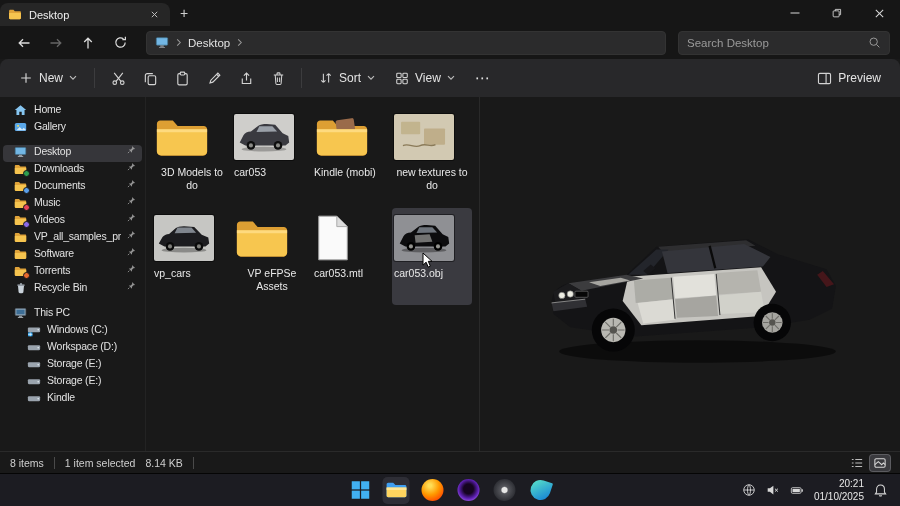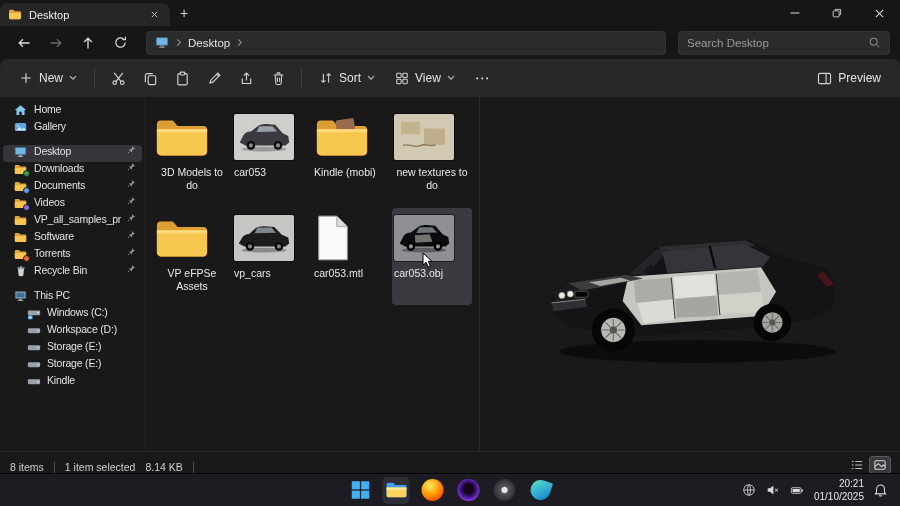--- a/index.html
+++ b/index.html
@@ -42,21 +42,21 @@
 .files{flex:1;min-width:0;padding:10px 2px 0 6px;display:grid;grid-template-columns:repeat(4,80px);grid-auto-rows:97px;gap:4px 0;align-content:start;justify-content:start}
 .tile{display:flex;flex-direction:column;align-items:flex-start;gap:3px;padding:4px 2px;border-radius:4px;position:relative}
 .tile.sel{background:#3a3a40}
 .ticn{height:52px;display:flex;align-items:center;justify-content:center}
 .tlbl{font-size:10.5px;line-height:1.25;text-align:center;color:#e8e8e8;max-width:76px;overflow-wrap:break-word}
 .thumb{width:60px;height:46px;border-radius:2px;display:flex;align-items:center;justify-content:center;box-shadow:0 0 0 1px rgba(0,0,0,.45)}
 .cursor{position:absolute;left:30px;top:44px;z-index:3}
 
 .preview{width:421px;flex:none;border-left:1px solid #292929;display:flex;align-items:center;justify-content:center;padding-top:26px}
 
-.statusbar{height:22px;flex:none;border-top:1px solid #2a2a2a;display:flex;align-items:flex-end;gap:10px;padding:0 10px;font-size:10.5px;color:#cfcfcf}
+.statusbar{height:22px;flex:none;border-top:1px solid #2a2a2a;display:flex;align-items:center;gap:10px;padding:0 10px;font-size:10.5px;color:#cfcfcf}
 .sdiv{width:1px;height:12px;background:#4a4a4a}
 .sb-right{margin-left:auto;display:flex;gap:3px;align-items:center}
 .vtoggle{width:20px;height:16px;display:flex;align-items:center;justify-content:center;border-radius:3px}
 .vtoggle.on{background:#3a3a3e;box-shadow:0 0 0 1px #5c5c60}
 
 .taskbar{position:absolute;left:0;right:0;bottom:0;height:33px;background:#1c1c22;border-top:1px solid #050505;display:flex;align-items:center}
 .tb-center{position:absolute;left:50%;transform:translateX(-50%);display:flex;gap:9px;align-items:center}
 .tbico{width:27px;height:27px;border-radius:5px;display:flex;align-items:center;justify-content:center}
 .tbico.active{background:#2e2e36}
 .fxball{width:22px;height:22px;border-radius:50%;background:radial-gradient(circle at 38% 30%,#ffdd55 8%,#ff9a00 45%,#ff4e00 78%,#c03)}
@@ -328,20 +328,36 @@
               <path d="M2.6 7.4L1 9" stroke="#a8a8a8" stroke-width="1"></path>
             </svg>
           </span>
       </div>
       <div class="srow">
         <span class="sic">
             <svg width="13" height="11" viewBox="0 0 16 13">
               <path d="M1 2.5C1 1.7 1.6 1 2.4 1h3.8l1.6 1.8h6c.7 0 1.2.5 1.2 1.2v6.6c0 .8-.6 1.4-1.4 1.4H2.4C1.6 12 1 11.4 1 10.6z" fill="#e0a339"></path>
               <path d="M1 4.6h14v6c0 .8-.6 1.4-1.4 1.4H2.4C1.6 12 1 11.4 1 10.6z" fill="#f6c44f"></path>
             </svg>
+            <span class="badge" style="background:#e8455a"></span>
+          </span>
+        <span class="slb">Music</span>
+        <span class="pin">
+            <svg width="9" height="9" viewBox="0 0 10 10">
+              <path d="M5.5 1l3.5 3.5-1.8.3-1.6 1.6-.2 2.1L2 5.1l2.1-.2L5.7 3.3z" fill="#a8a8a8"></path>
+              <path d="M2.6 7.4L1 9" stroke="#a8a8a8" stroke-width="1"></path>
+            </svg>
+          </span>
+      </div>
+      <div class="srow">
+        <span class="sic">
+            <svg width="13" height="11" viewBox="0 0 16 13">
+              <path d="M1 2.5C1 1.7 1.6 1 2.4 1h3.8l1.6 1.8h6c.7 0 1.2.5 1.2 1.2v6.6c0 .8-.6 1.4-1.4 1.4H2.4C1.6 12 1 11.4 1 10.6z" fill="#e0a339"></path>
+              <path d="M1 4.6h14v6c0 .8-.6 1.4-1.4 1.4H2.4C1.6 12 1 11.4 1 10.6z" fill="#f6c44f"></path>
+            </svg>
             <span class="badge" style="background:#8a6ae8"></span>
           </span>
         <span class="slb">Videos</span>
         <span class="pin">
             <svg width="9" height="9" viewBox="0 0 10 10">
               <path d="M5.5 1l3.5 3.5-1.8.3-1.6 1.6-.2 2.1L2 5.1l2.1-.2L5.7 3.3z" fill="#a8a8a8"></path>
               <path d="M2.6 7.4L1 9" stroke="#a8a8a8" stroke-width="1"></path>
             </svg>
           </span>
       </div>
@@ -518,44 +534,44 @@
                 <rect x="30" y="14" width="22" height="17" rx="1" fill="#bfae8a"></rect>
                 <path d="M8 32c6-3 12 3 18 0s10 2 16-1" fill="none" stroke="#8a7a58" stroke-width="1.4"></path>
               </svg>
           </span>
         </span>
         <span class="tlbl">new textures to do</span>
       </div>
 
       <div class="tile">
         <span class="ticn">
-            <svg viewBox="0 0 58 44" width="56" height="43">
-              <path d="M3 8c0-2 1.5-3.5 3.5-3.5h13l5 5.5h27c2 0 3.5 1.5 3.5 3.5v23c0 2.5-2 4.5-4.5 4.5h-43C4.9 40.5 3 38.6 3 36.2z" fill="#dd9f33"></path>
-              <path d="M3 13.5h52v22.7c0 2.5-2 4.3-4.5 4.3h-43C5 40.5 3 38.6 3 36.2z" fill="#f7c64f"></path>
-              <path d="M3 13.5h52v3H3z" fill="#ffdf8a" opacity=".8"></path>
-            </svg>
-          </span>
-        <span class="tlbl">VP eFPSe Assets</span>
-      </div>
-
-      <div class="tile">
-        <span class="ticn">
           <span class="thumb" style="background:#c6c6c3">
             <svg viewBox="0 0 60 36" width="56" height="34">
                 <ellipse cx="30" cy="31" rx="24" ry="2.6" fill="#000" opacity=".3"></ellipse>
                 <path d="M3 24l4-7c1.2-2 4-3.4 7-3.4l7-6c1.6-1.4 5-2.2 9-2.2l11 .8 8 8.3 7 3 1 6.5-4 3H9z" fill="#1c1c1f"></path>
                 <path d="M23 6.8h15l5 5.6-23 .6z" fill="#80868e"></path>
                 <circle cx="15" cy="27" r="4.6" fill="#0a0a0a"></circle>
                 <circle cx="15" cy="27" r="2.2" fill="#7e7e7a"></circle>
                 <circle cx="46" cy="27" r="4.6" fill="#0a0a0a"></circle>
                 <circle cx="46" cy="27" r="2.2" fill="#7e7e7a"></circle>
               </svg>
           </span>
         </span>
         <span class="tlbl">vp_cars</span>
+      </div>
+
+      <div class="tile">
+        <span class="ticn">
+            <svg viewBox="0 0 58 44" width="56" height="43">
+              <path d="M3 8c0-2 1.5-3.5 3.5-3.5h13l5 5.5h27c2 0 3.5 1.5 3.5 3.5v23c0 2.5-2 4.5-4.5 4.5h-43C4.9 40.5 3 38.6 3 36.2z" fill="#dd9f33"></path>
+              <path d="M3 13.5h52v22.7c0 2.5-2 4.3-4.5 4.3h-43C5 40.5 3 38.6 3 36.2z" fill="#f7c64f"></path>
+              <path d="M3 13.5h52v3H3z" fill="#ffdf8a" opacity=".8"></path>
+            </svg>
+          </span>
+        <span class="tlbl">VP eFPSe Assets</span>
       </div>
 
       <div class="tile">
         <span class="ticn">
             <svg viewBox="0 0 40 50" width="38" height="48">
               <path d="M5 2h19l11 11v35H5z" fill="#fafafa" stroke="#a8a8a8" stroke-width="1"></path>
               <path d="M24 2v11h11" fill="#dcdcdc" stroke="#a8a8a8" stroke-width="1"></path>
             </svg>
           </span>
         <span class="tlbl">car053.mtl</span>

